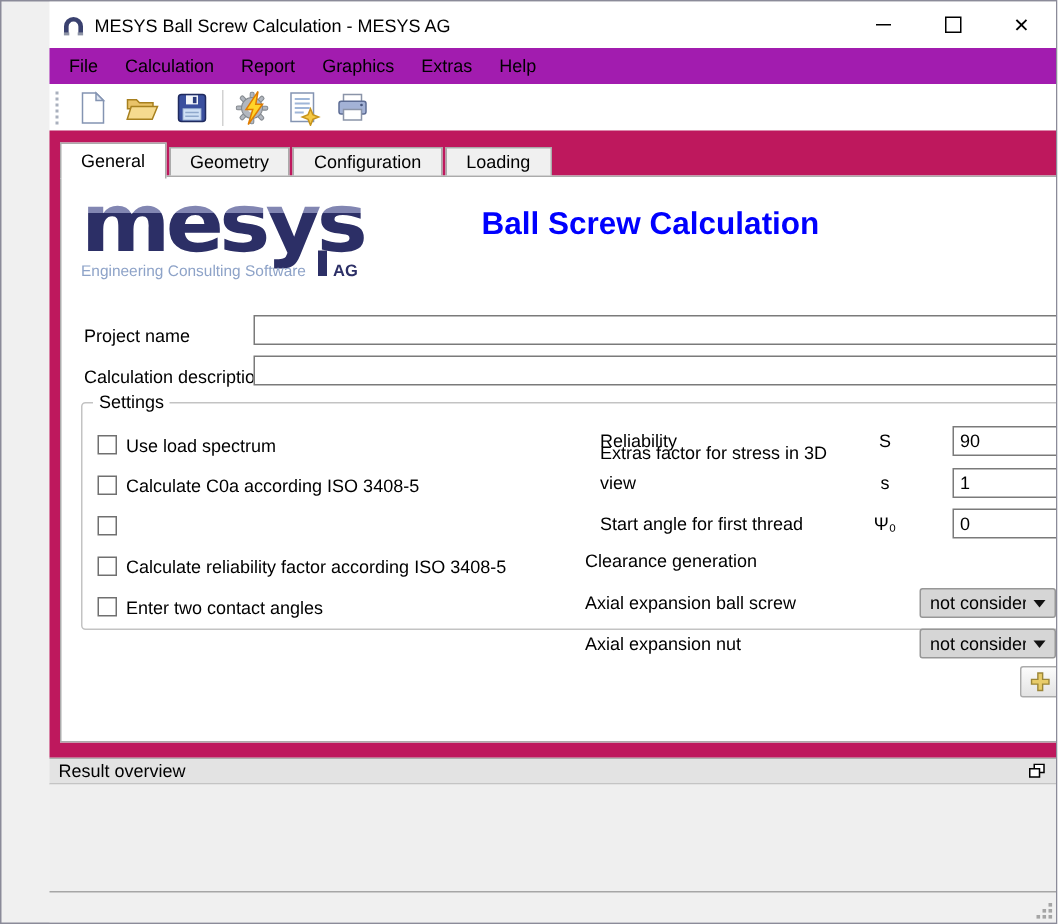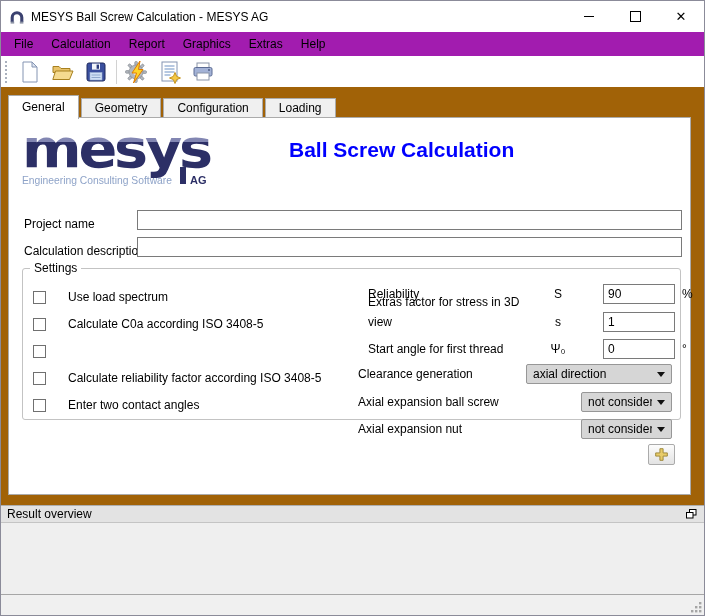--- a/index.html
+++ b/index.html
@@ -5,57 +5,57 @@
   html,body{margin:0;padding:0;}
   body{
     width:705px;height:616px;
     font-family:"Liberation Sans","DejaVu Sans",sans-serif;
     font-size:12px;color:#000;background:#fff;
     -webkit-font-smoothing:antialiased;
   }
   .window{
     width:705px;height:616px;box-sizing:border-box;
     border:1px solid #8b8b99;background:#f0f0f0;
-    display:flex;flex-direction:column;overflow:hidden;
+    display:flex;flex-direction:column;overflow:hidden;padding-left:32px;
   }
   
   .titlebar{height:31px;background:#fff;display:flex;align-items:center;padding-left:8px;flex:0 0 auto;}
   .app-icon{width:16px;height:16px;flex:0 0 auto;}
   .title-text{margin-left:6px;flex:1;font-size:12px;white-space:nowrap;}
   .win-btns{display:flex;height:100%;}
   .win-btn{width:46px;height:100%;display:flex;align-items:center;justify-content:center;}
   .glyph-min{display:block;width:10px;height:0;border-top:1px solid #000;}
   .glyph-max{display:block;width:9px;height:9px;border:1px solid #000;}
   .glyph-close{font-size:13px;line-height:1;}
   
   .menubar{height:24px;background:#a21caf;display:flex;align-items:center;padding-left:4px;flex:0 0 auto;}
   .menu-item{padding:3px 9px;}
   
   .toolbar{height:31px;background:#fff;display:flex;align-items:center;padding-left:3px;flex:0 0 auto;}
   .tb-handle{width:4px;height:22px;border-left:2px dotted #a9b0bd;margin:0 5px 0 1px;}
   .tb-btn{width:27px;height:27px;border:none;background:transparent;padding:1px;display:flex;align-items:center;justify-content:center;margin-right:6px;}
   .tb-sep{width:1px;height:24px;background:#d2d2d2;margin:0 6px 0 1px;}
   
-  .content{flex:1 1 auto;position:relative;background:#a16207;}
+  .content{flex:1 1 auto;position:relative;background:#be185d;}
   .tabs{position:absolute;left:7px;top:7px;height:24px;display:flex;align-items:flex-end;}
   .tab{height:19px;line-height:19px;padding:0 13px;background:#f0f0f0;border:1px solid #ababab;border-bottom:none;margin-right:2px;}
   .tab.active{height:23px;line-height:23px;background:#fff;position:relative;z-index:3;margin-bottom:-1px;}
   .pane{position:absolute;left:7px;top:30px;width:683px;height:378px;background:#fff;border:1px solid #ababab;box-sizing:border-box;z-index:2;}
   .logo{position:absolute;left:13px;top:6px;}
   .page-title{position:absolute;left:280px;top:20px;width:330px;text-align:left;
     font-size:21px;font-weight:bold;color:#0000fe;letter-spacing:0;}
   .form-label{position:absolute;left:15px;height:20px;line-height:20px;}
   .txt{position:absolute;left:128px;width:545px;height:20px;box-sizing:border-box;
     border:1px solid #7a7a7a;background:#fff;font:inherit;padding:0 4px;}
   
   .groupbox{position:absolute;left:13px;top:150px;width:659px;height:152px;
     border:1px solid #c3c3c3;border-radius:3px;box-sizing:border-box;}
   .legend{position:absolute;top:-8px;left:7px;background:#fff;padding:0 4px;}
   .check-col{position:absolute;left:10px;top:21px;display:flex;flex-direction:column;gap:13px;}
-  .check-row{display:flex;align-items:center;height:14px;gap:16px;}
+  .check-row{display:flex;height:14px;}
   .checkbox{width:13px;height:13px;box-sizing:border-box;background:#fff;border:1px solid #707070;margin-right:6px;flex:0 0 auto;}
   .param-row{position:absolute;left:345px;height:20px;display:flex;align-items:flex-end;}
   .p-label{width:168px;line-height:20px;}
   .p-symbol{width:44px;text-align:center;line-height:20px;}
   .p-input{width:72px;height:20px;box-sizing:border-box;border:1px solid #7a7a7a;background:#fff;
     font:inherit;padding:0 4px;margin-left:23px;}
   .p-unit{margin-left:7px;line-height:20px;}
   .dd-label{position:absolute;left:335px;height:20px;line-height:20px;}
   .combo{position:absolute;height:20px;box-sizing:border-box;background:#d6d6d6;
     border:1px solid #979797;border-radius:2px;display:flex;align-items:center;padding:0 6px;}
@@ -239,24 +239,20 @@
           <span class="p-unit"></span>
         </div>
         <div class="param-row" style="top:70px">
           <span class="p-label">Start angle for first thread</span>
           <span class="p-symbol">Ψ₀</span>
           <input class="p-input" value="0" style="">
           <span class="p-unit">°</span>
         </div>
 
         <div class="dd-label" style="top:95px">Clearance generation</div>
-        <div class="combo" style="left:503px;top:95px;width:146px">
-          <span class="combo-text">axial direction</span>
-          <span class="combo-arrow"></span>
-        </div>
 
         <div class="dd-label" style="top:123px">Axial expansion ball screw</div>
         <div class="combo" style="left:558px;top:123px;width:91px">
           <span class="combo-text">not considered</span>
           <span class="combo-arrow"></span>
         </div>
 
         <div class="dd-label" style="top:150px">Axial expansion nut</div>
         <div class="combo" style="left:558px;top:150px;width:91px">
           <span class="combo-text">not considered</span>

